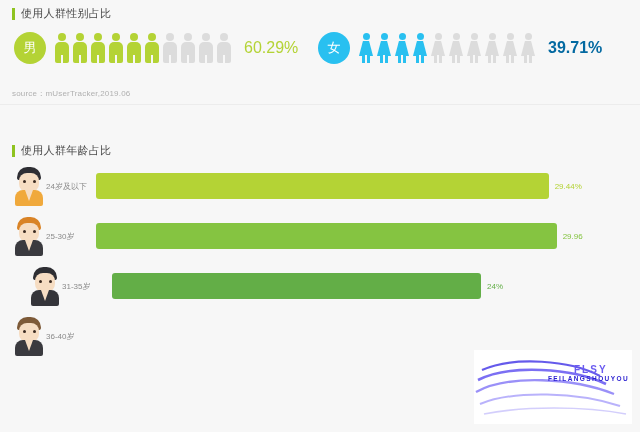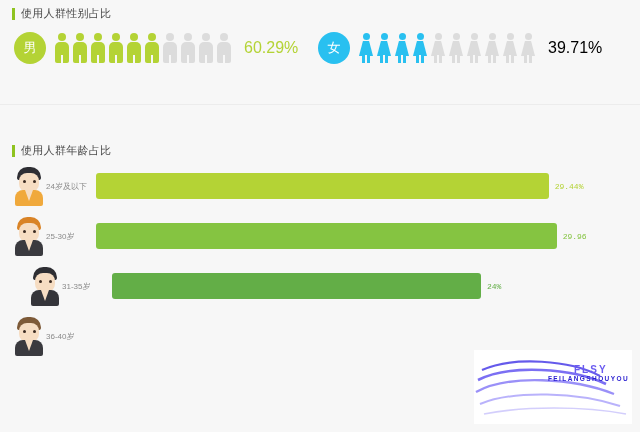--- a/index.html
+++ b/index.html
@@ -142,21 +142,21 @@
     height: 8px;
     background: #f7f7f7;
   }
 
   .gender-pct {
     font-size: 16px;
     margin-left: 12px;
     white-space: nowrap;
   }
   .pct-male { color: #b4d335; }
-  .pct-female { color: #000000; }
+  .pct-female { color: #0369a1; font-weight: bold; }
 
   
   #source-line {
     position: absolute;
     left: 12px;
     top: 88px;
     font-size: 8px;
     color: #b0b0b0;
     letter-spacing: 0.2px;
   }
@@ -252,21 +252,20 @@
   }
   .bar {
     height: 26px;
     border-radius: 3px;
     flex: 0 0 auto;
   }
   .bar-value {
     font-size: 8px;
     margin-left: 6px;
     white-space: nowrap;
-    font-family: Liberation Mono, monospace;
   }
 
   
   #watermark {
     position: absolute;
     right: 8px;
     bottom: 8px;
     width: 158px;
     height: 74px;
     background: #ffffff;
@@ -442,20 +441,21 @@
             <span class="head" style="background:#dcdcdc"></span>
             <span class="dress" style="background:#dcdcdc"></span>
             <span class="legs" style="background:#dcdcdc"></span>
             <span class="leg-gap"></span>
           </div>
         </div>
       <div class="gender-pct pct-female">39.71%</div>
     </div>
   </div>
 
+  <div id="source-line">source：mUserTracker,2019.06</div>
   <div id="divider"></div>
 
   <div class="section-header" style="left:12px; top:143px;">
     <span class="header-accent"></span>
     <span class="header-title">使用人群年龄占比</span>
   </div>
 
   <div id="age-panel">
       <div class="age-row" style="top: 0px;">
         <div class="avatar">

